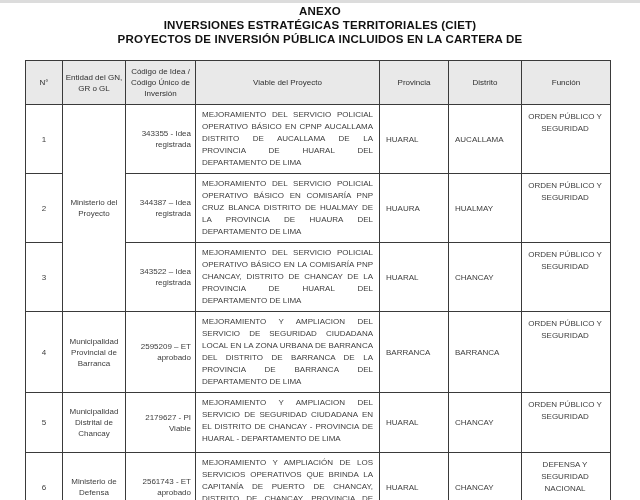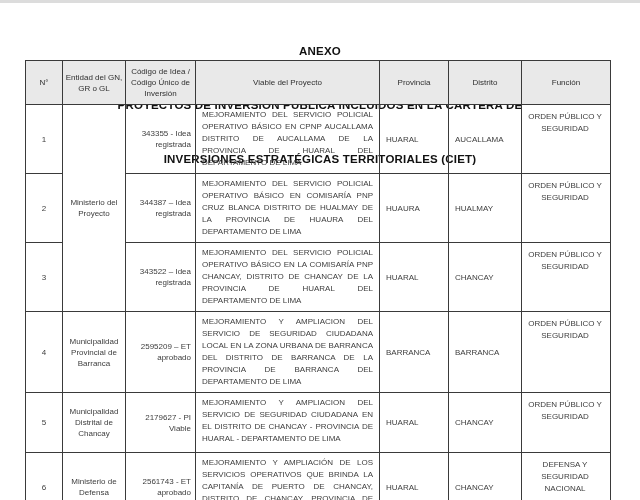--- a/index.html
+++ b/index.html
@@ -16,21 +16,21 @@
   }
   .doc-title {
     position: absolute; top: 4px; left: 0; width: 640px;
     text-align: center;
     font-weight: bold;
     font-size: 11.5px;
     line-height: 14px;
     color: #111111;
     letter-spacing: 0.2px;
   }
-  .doc-title span { display: block; margin-top: 40px; }
+  .doc-title span { display: block; }
 
   table.ciet {
     position: absolute; left: 25px; top: 60px;
     width: 585px;
     border-collapse: collapse;
     table-layout: fixed;
     color: #3d3d3d;
     font-size: 8px;
   }
   table.ciet th, table.ciet td {
@@ -55,22 +55,22 @@
   td.c-fun { text-align: center; vertical-align: top; padding: 6px 8px 2px 6px; line-height: 12px; }
 </style>
 </head>
 <body>
 
 <div class="page">
   <div class="scan-edge"></div>
 
   <div class="doc-title">
     <span>ANEXO</span>
+    <span>INVERSIONES ESTRATÉGICAS TERRITORIALES (CIET)</span>
     <span>PROYECTOS DE INVERSIÓN PÚBLICA INCLUIDOS EN LA CARTERA DE</span>
-    <span>INVERSIONES ESTRATÉGICAS TERRITORIALES (CIET)</span>
   </div>
 
   <table class="ciet">
     <colgroup>
       <col style="width:37px">
       <col style="width:63px">
       <col style="width:70px">
       <col style="width:184px">
       <col style="width:69px">
       <col style="width:73px">

